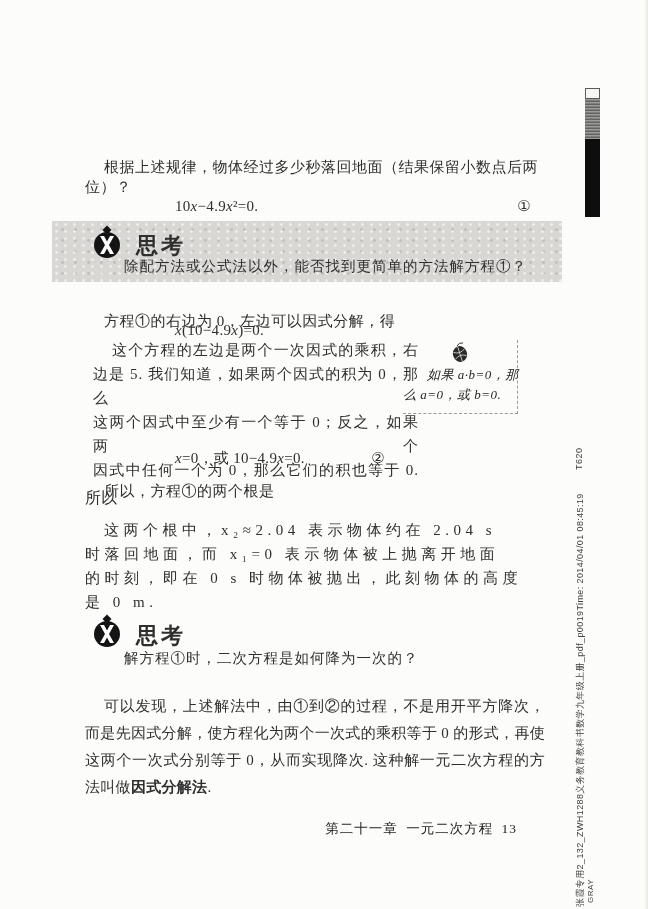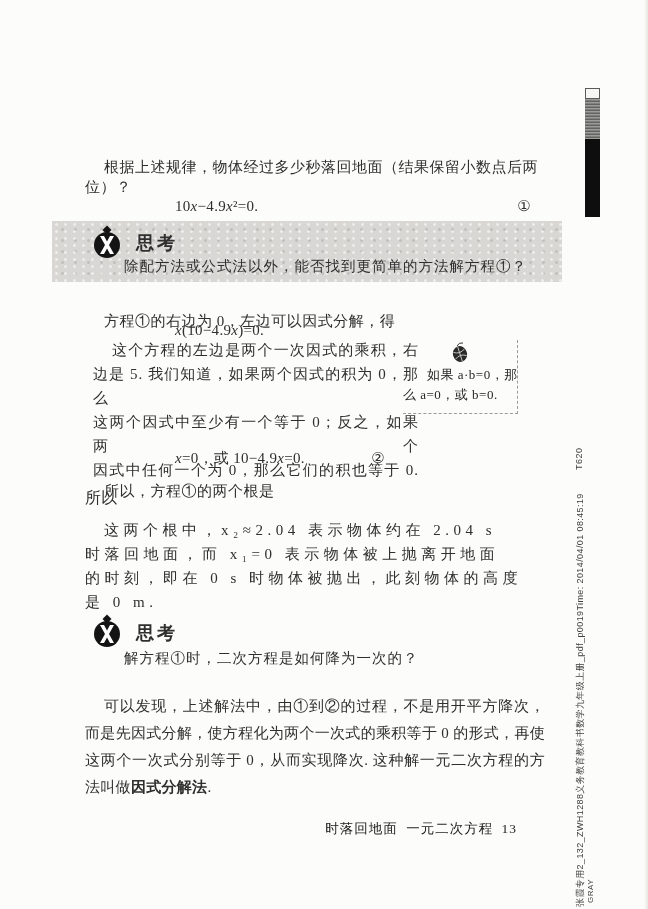--- a/index.html
+++ b/index.html
@@ -35,37 +35,37 @@
   
   .think-band { position:absolute; left:52px; top:221px; width:510px; height:61px;
     background-color:#d8d7d4;
     background-image:
       radial-gradient(circle, rgba(255,255,255,0.55) 1px, transparent 1.7px),
       radial-gradient(circle, rgba(110,110,108,0.22) 1px, transparent 1.9px);
     background-size:9px 7px, 13px 11px;
     background-position:0 0, 4px 3px;
   }
   .think-icon { position:absolute; left:92px; width:30px; height:34px; z-index:3; }
-  .think-label { position:absolute; left:136px; font-size:18px; font-weight:bold;
+  .think-label { position:absolute; left:136px; font-size:22px; font-weight:bold;
     letter-spacing:3px; z-index:3; }
   .think-q { position:absolute; left:39px; width:420px; font-size:14.5px;
     line-height:20px; letter-spacing:1px; z-index:3; }
 
   
   .narrow { position:absolute; left:0; top:338px; width:334px; }
   .jline { font-size:15px; line-height:24px; letter-spacing:1px;
            text-align:justify; text-align-last:justify; text-justify:inter-character;margin-left:8px; }
   .jline-first { text-indent:19px; }
   .tail-line { font-size:16px; line-height:16px; margin-top:8px; }
 
   .side-note { position:absolute; left:403px; top:340px; width:115px; height:74px;
     border-right:1px dashed #9a9a98; border-bottom:1px dashed #9a9a98;
     box-sizing:border-box; }
   .beetle { display:block; margin:1px auto 2px auto; width:20px; height:22px; }
-  .note-line { display:block; font-size:13px; line-height:20px; 
+  .note-line { display:block; font-size:13px; line-height:20px; font-style:italic;
     letter-spacing:0.5px; white-space:nowrap; color:#262626; }
   .note-line-first { text-indent:24px; }
 
   
   .loose-line { font-size:15px; line-height:24px; letter-spacing:4.5px; white-space:nowrap; }
   .loose-first { text-indent:19px;font-family:Liberation Serif, serif; }
 
   
   .flow { font-size:15px; line-height:27px; letter-spacing:0.3px;
     text-align:justify; text-justify:inter-character; text-align-last:left; }
@@ -158,21 +158,21 @@
 
   <svg class="think-icon" style="top:614px" viewBox="0 0 30 34">
     <path d="M15 0.5 L19.5 5 L15 9.5 L10.5 5 Z" fill="#141414"></path>
     <circle cx="15" cy="20" r="13" fill="#141414"></circle>
     <path d="M8 11 L12 11 L15 16.5 L18 11 L22 11 L17 20 L22 29 L18 29 L15 23.5 L12 29 L8 29 L13 20 Z" fill="#ffffff"></path>
   </svg>
   <div class="think-label" style="top:621px">思考</div>
   <div class="think-q" style="left:124px; top:648px">解方程①时，二次方程是如何降为一次的？</div>
 
   <div class="footer">
-    <span>时落回地面</span>
+    <span>第二十一章</span>
     <span class="sep">一元二次方程</span>
     <span class="sep">13</span>
   </div>
 
   <div class="edge-tab">
     <div class="cap"></div>
     <div class="noise"></div>
     <div class="solid"></div>
   </div>
 

